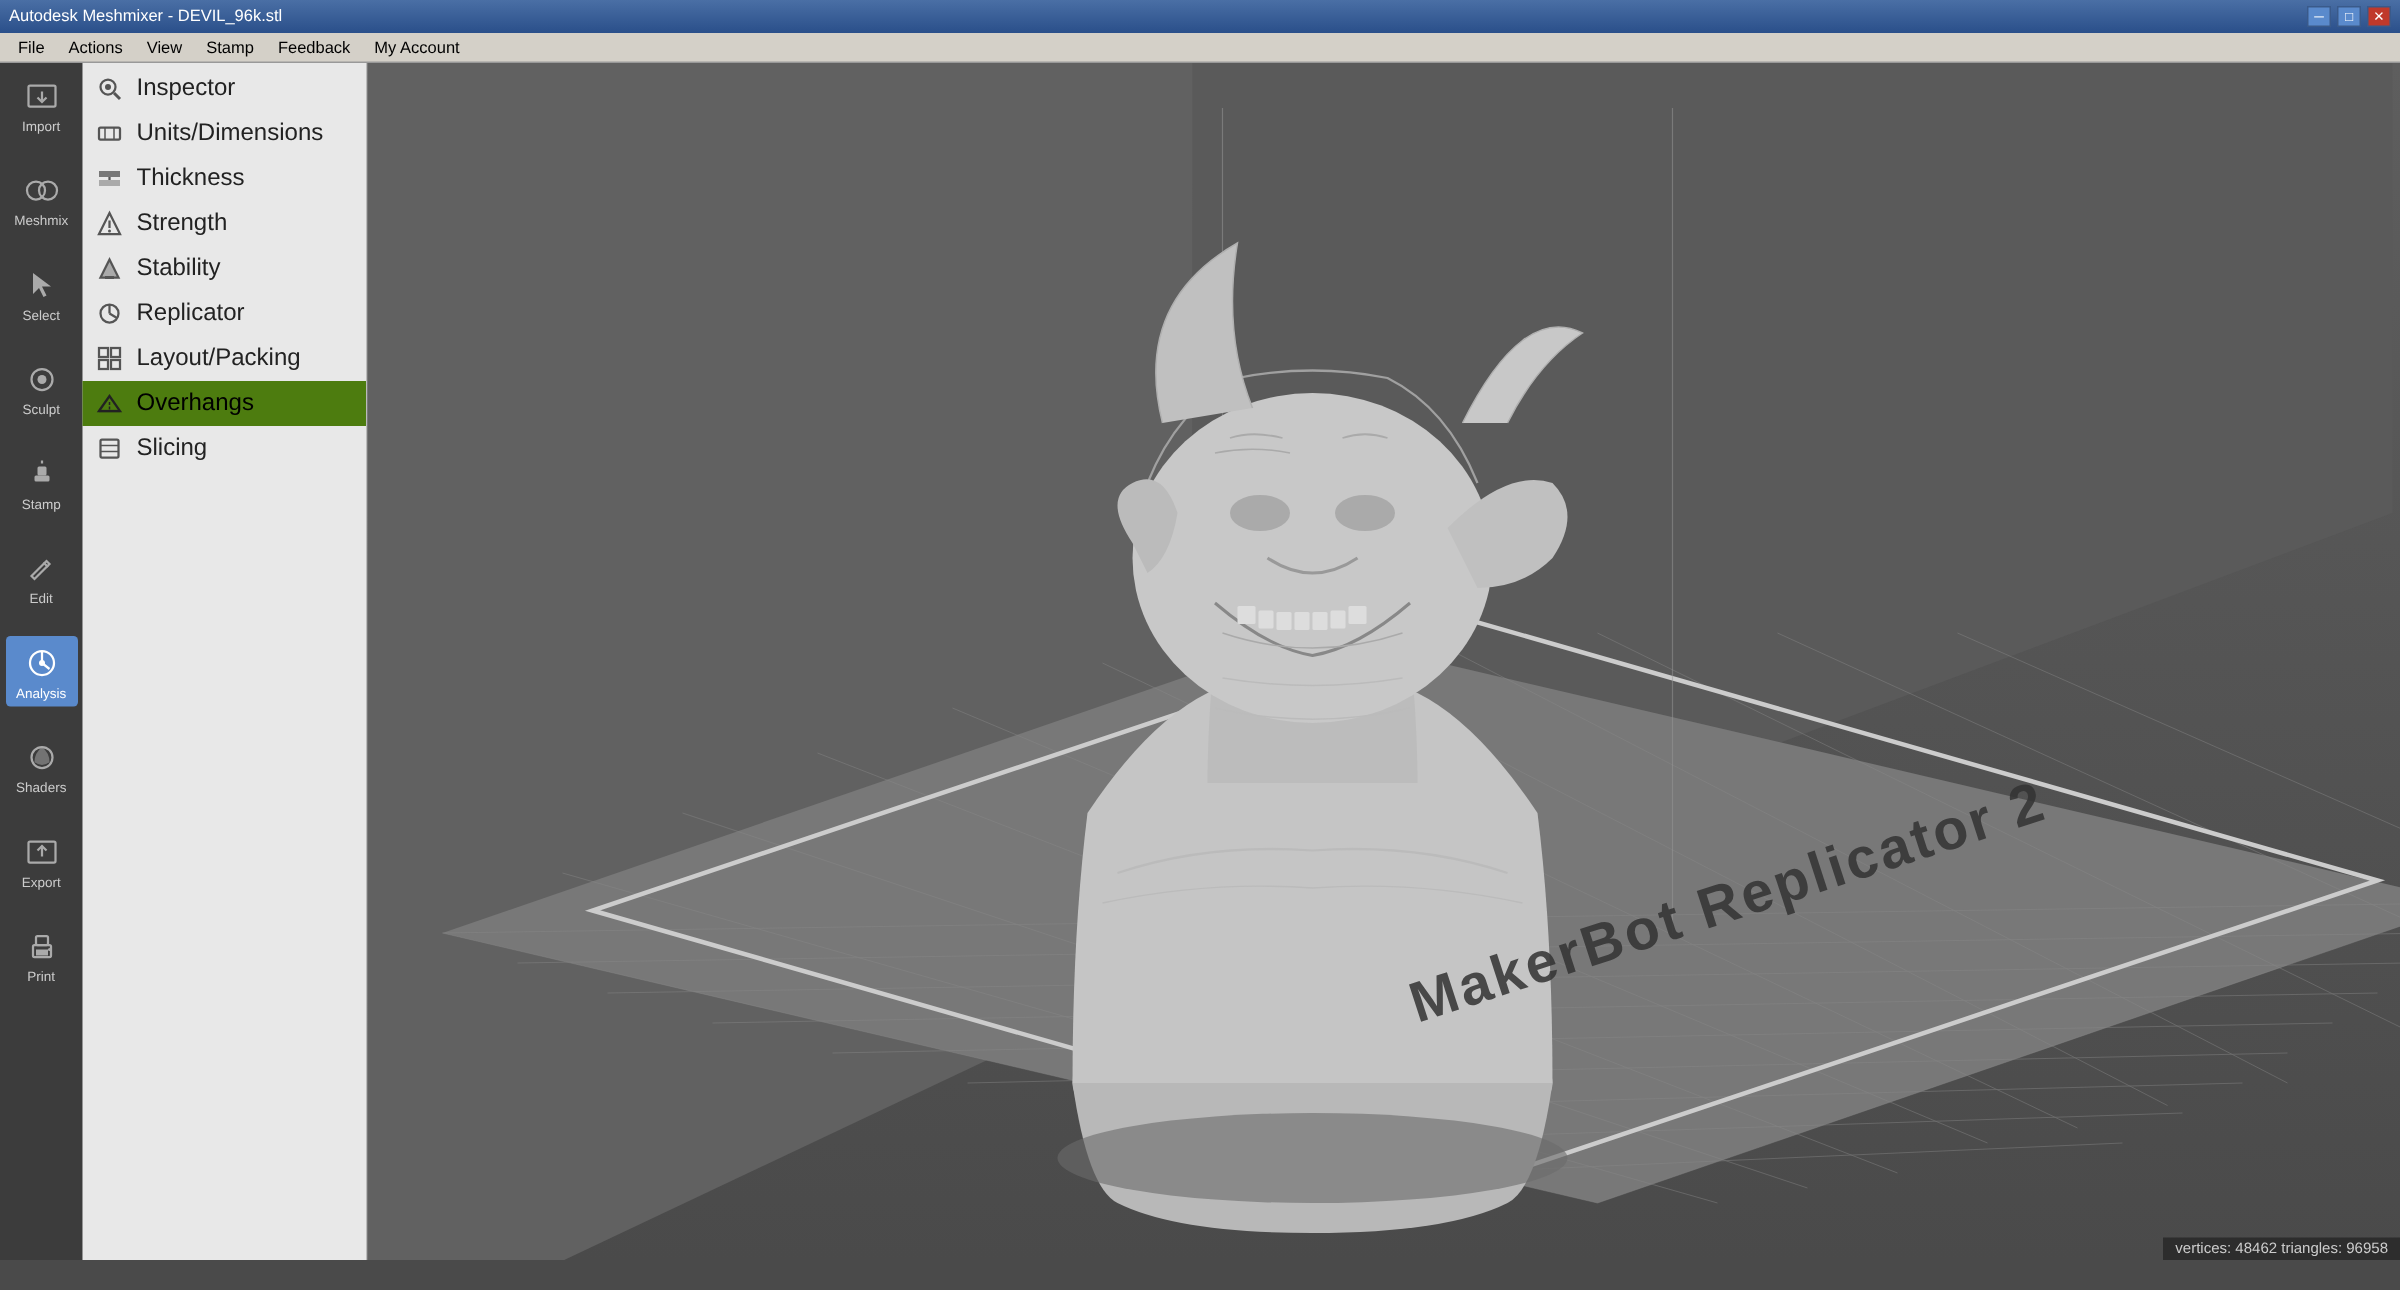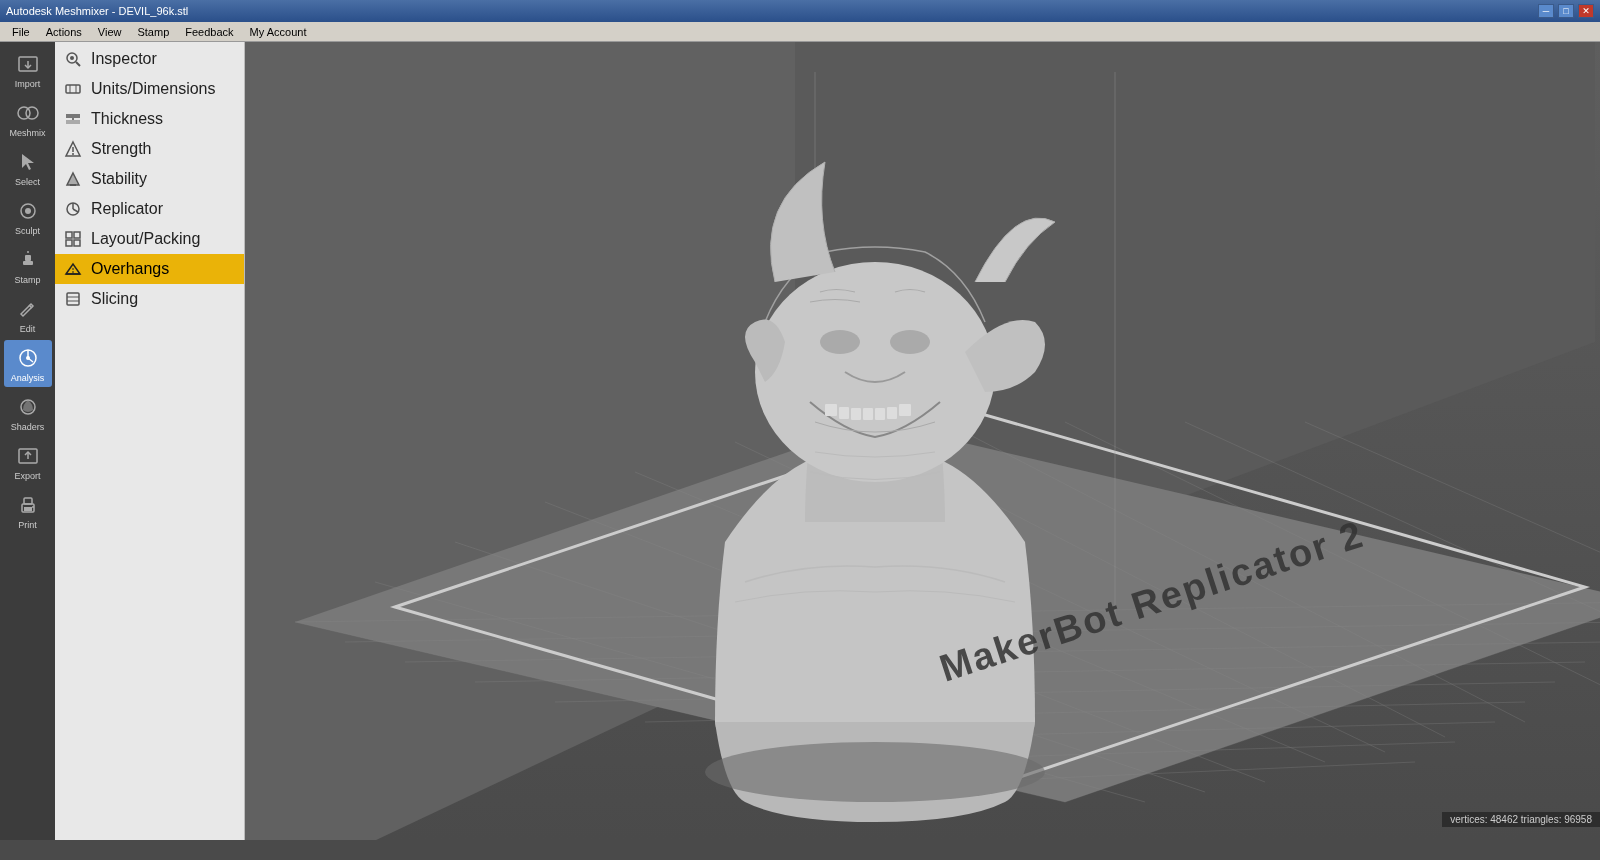--- a/index.html
+++ b/index.html
@@ -61,21 +61,21 @@
     }
 
     
     #left-sidebar {
       width: 55px;
       background: #3c3c3c;
       display: flex;
       flex-direction: column;
       align-items: center;
       padding-top: 4px;
-      gap: 2px;
+      gap: 16px;
       flex-shrink: 0;
     }
     .tool-btn {
       width: 48px;
       display: flex;
       flex-direction: column;
       align-items: center;
       padding: 4px 2px;
       cursor: pointer;
       border-radius: 3px;
@@ -100,21 +100,21 @@
     }
     .analysis-item {
       display: flex;
       align-items: center;
       padding: 5px 8px;
       cursor: pointer;
       font-size: 16px;
       color: #222;
       gap: 8px;
     }
-    .analysis-item.active { background: #eab308; color: #000; }
+    .analysis-item.active { background: #4d7c0f; color: #000; }
     .analysis-icon {
       width: 20px; height: 20px;
       display: flex; align-items: center; justify-content: center;
       flex-shrink: 0;
     }
 
     
     #viewport {
       flex: 1;
       position: relative;
@@ -127,21 +127,21 @@
       position: absolute;
       bottom: 0;
       left: 0;
       right: 0;
       top: 0;
     }
 
     
     #status-bar {
       position: absolute;
-      bottom: 13px;
+      bottom: 0;
       right: 0;
       background: rgba(40,40,40,0.85);
       color: #ccc;
       font-size: 10px;
       padding: 2px 8px;
     }
 
     
     svg { display: block; }
   </style>

